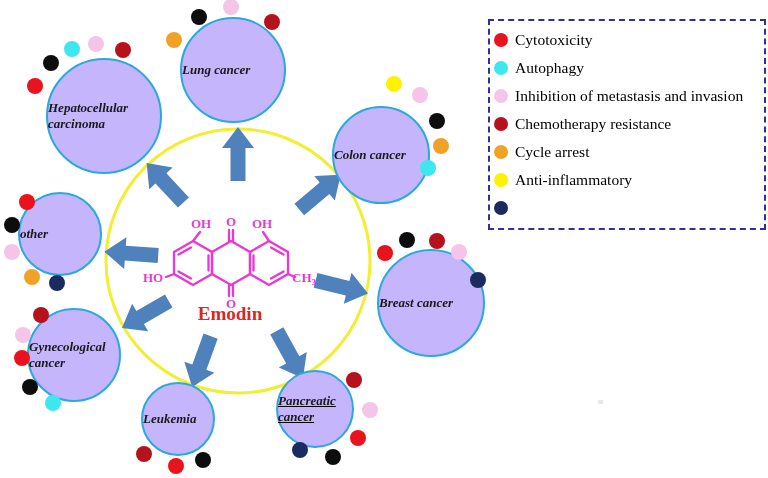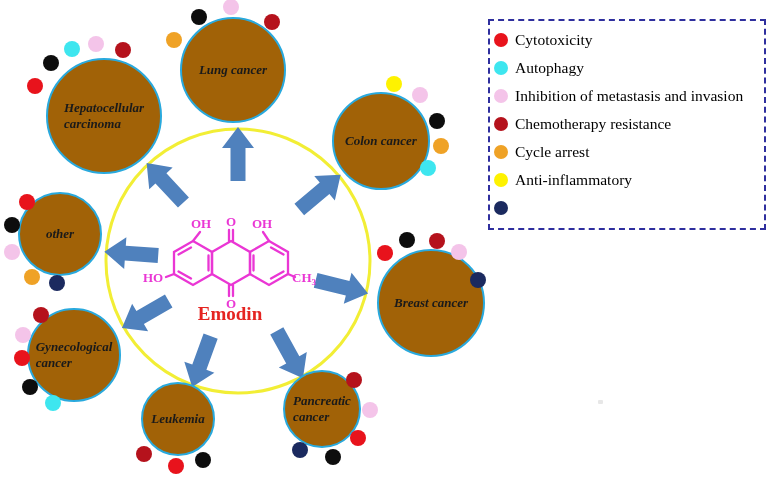--- a/index.html
+++ b/index.html
@@ -4,21 +4,21 @@
 <style>
   html,body{margin:0;padding:0;background:#ffffff;}
   .stage{
     position:relative;width:768px;height:478px;background:#ffffff;overflow:hidden;
     font-family:"Liberation Serif","DejaVu Serif",serif;
   }
   .stage svg{position:absolute;left:0;top:0;}
   
   .node{
     position:absolute;box-sizing:border-box;border:2.5px solid #29a9dd;border-radius:50%;
-    background:#a16207;display:flex;align-items:center;justify-content:center;z-index:3;
+    background:#c4b5fd;display:flex;align-items:center;justify-content:flex-start;z-index:3;
   }
   .node-label{
     font-weight:bold;font-style:italic;font-size:13px;line-height:1.2;color:#1a1a1a;
     text-align:center;white-space:pre-line;
   }
   .node-label.left{text-align:left;}
   
   .dot{position:absolute;width:16px;height:16px;border-radius:50%;z-index:4;}
   
   .legend{
@@ -93,37 +93,37 @@
       <span class="dot" style="left: 64px; top: 41px; background: rgb(62, 230, 239);"></span>
       <span class="dot" style="left: 88px; top: 36px; background: rgb(244, 196, 233);"></span>
       <span class="dot" style="left: 115px; top: 42px; background: rgb(181, 18, 28);"></span>
       <div class="node" style="left: 180px; top: 17px; height: 106px; width: 106px; border-color: rgb(41, 169, 221);">
         <div class="node-label">Lung cancer</div>
       </div>
       <span class="dot" style="left: 166px; top: 32px; background: rgb(239, 162, 38);"></span>
       <span class="dot" style="left: 191px; top: 9px; background: rgb(13, 13, 13);"></span>
       <span class="dot" style="left: 223px; top: -1px; background: rgb(244, 196, 233);"></span>
       <span class="dot" style="left: 264px; top: 14px; background: rgb(181, 18, 28);"></span>
-      <div class="node" style="left: 332px; top: 92px; height: 98px; width: 98px; border-color: rgb(41, 169, 221);">
+      <div class="node" style="left: 332px; top: 106px; height: 98px; width: 98px; border-color: rgb(41, 169, 221);">
         <div class="node-label">Colon cancer</div>
       </div>
       <span class="dot" style="left: 386px; top: 76px; background: rgb(254, 242, 0);"></span>
       <span class="dot" style="left: 412px; top: 87px; background: rgb(244, 196, 233);"></span>
       <span class="dot" style="left: 429px; top: 113px; background: rgb(13, 13, 13);"></span>
       <span class="dot" style="left: 433px; top: 138px; background: rgb(239, 162, 38);"></span>
       <span class="dot" style="left: 420px; top: 160px; background: rgb(62, 230, 239);"></span>
       <div class="node" style="left: 377px; top: 249px; height: 108px; width: 108px; border-color: rgb(41, 169, 221);">
         <div class="node-label">Breast cancer</div>
       </div>
       <span class="dot" style="left: 377px; top: 245px; background: rgb(232, 19, 28);"></span>
       <span class="dot" style="left: 399px; top: 232px; background: rgb(13, 13, 13);"></span>
       <span class="dot" style="left: 429px; top: 233px; background: rgb(181, 18, 28);"></span>
       <span class="dot" style="left: 451px; top: 244px; background: rgb(244, 196, 233);"></span>
       <span class="dot" style="left: 470px; top: 272px; background: rgb(27, 42, 95);"></span>
-      <div class="node" style="left: 283px; top: 370px; height: 78px; width: 78px; border-color: rgb(41, 169, 221);">
+      <div class="node" style="left: 276px; top: 370px; height: 78px; width: 78px; border-color: rgb(41, 169, 221); text-decoration: underline;">
         <div class="node-label left">Pancreatic
 cancer</div>
       </div>
       <span class="dot" style="left: 346px; top: 372px; background: rgb(181, 18, 28);"></span>
       <span class="dot" style="left: 362px; top: 402px; background: rgb(244, 196, 233);"></span>
       <span class="dot" style="left: 350px; top: 430px; background: rgb(232, 19, 28);"></span>
       <span class="dot" style="left: 325px; top: 449px; background: rgb(13, 13, 13);"></span>
       <span class="dot" style="left: 292px; top: 442px; background: rgb(27, 42, 95);"></span>
       <div class="node" style="left: 141px; top: 382px; height: 74px; width: 74px; border-color: rgb(41, 169, 221);">
         <div class="node-label">Leukemia</div>

